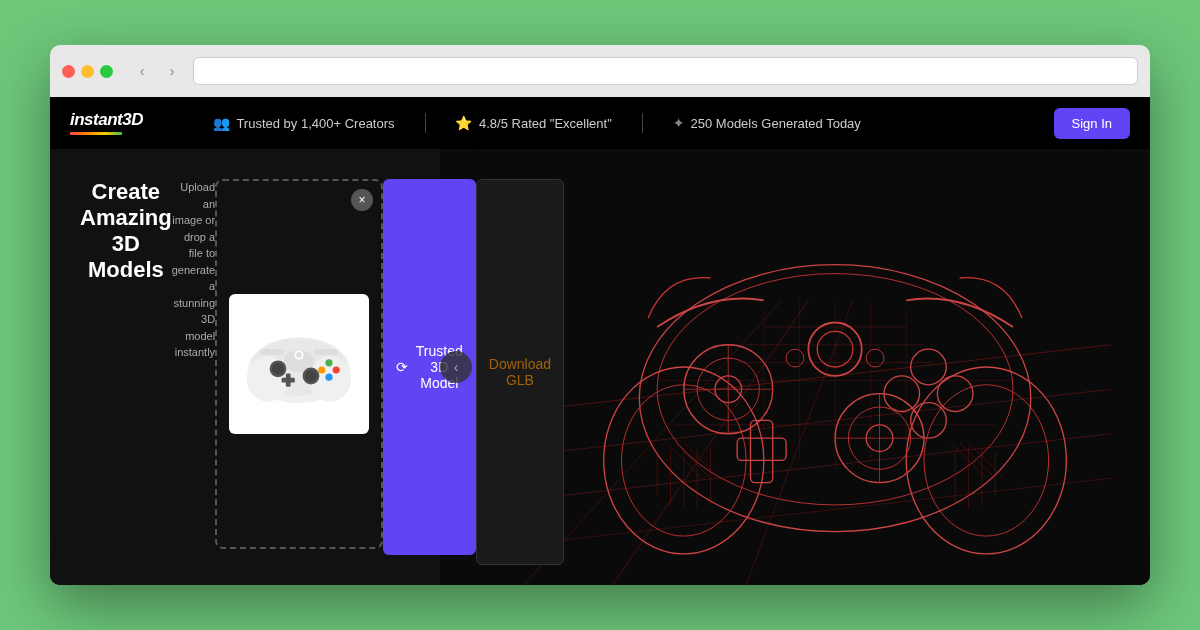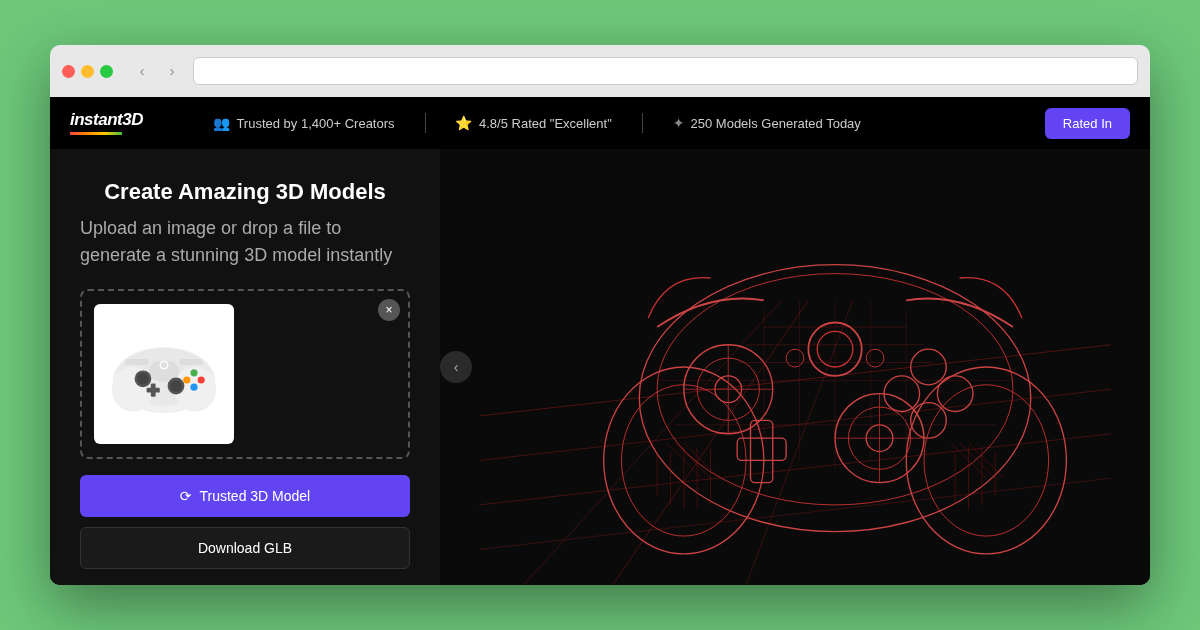--- a/index.html
+++ b/index.html
@@ -163,37 +163,36 @@
       overflow: hidden;
     }
 
     
     .left-panel {
       width: 390px;
       flex-shrink: 0;
       background: #111;
       padding: 30px 30px 20px 30px;
       display: flex;
-      flex-direction: column;
       z-index: 2;
       position: relative;
     }
 
     .panel-title {
       color: white;
       font-size: 22px;
       font-weight: 700;
       text-align: center;
       margin-bottom: 10px;
     }
 
     .panel-subtitle {
       color: #aaa;
-      font-size: 18px;
-      text-align: left;
+      font-size: 11px;
+      text-align: right;
       margin-bottom: 20px;
       line-height: 1.5;
     }
 
     .upload-zone {
       border: 2px dashed #555;
       border-radius: 8px;
       padding: 12px;
       position: relative;
       margin-bottom: 16px;
@@ -248,21 +247,21 @@
       cursor: pointer;
       display: flex;
       align-items: center;
       justify-content: center;
       gap: 8px;
       margin-bottom: 10px;
     }
 
     .download-btn {
       background: #1a1a1a;
-      color: #ffffff;
+      color: #a16207;
       border: 1px solid #333;
       width: 100%;
       padding: 12px;
       border-radius: 6px;
       font-size: 14px;
       cursor: pointer;
       text-align: center;
     }
 
     
@@ -339,21 +338,21 @@
           <span class="star-icon stat-icon">⭐</span>
           <span>4.8/5 Rated "Excellent"</span>
         </div>
         <div class="stat-divider"></div>
         <div class="stat-item">
           <span class="sparkle-icon stat-icon">✦</span>
           <span>250 Models Generated Today</span>
         </div>
       </div>
 
-      <button class="signin-btn">Rated In</button>
+      <button class="signin-btn">Sign In</button>
     </nav>
 
     <div class="main-content">
 
       <div class="left-panel">
         <h1 class="panel-title">Create Amazing 3D Models</h1>
         <p class="panel-subtitle">Upload an image or drop a file to generate a stunning 3D model instantly</p>
 
         <div class="upload-zone">
           <div class="close-btn">

